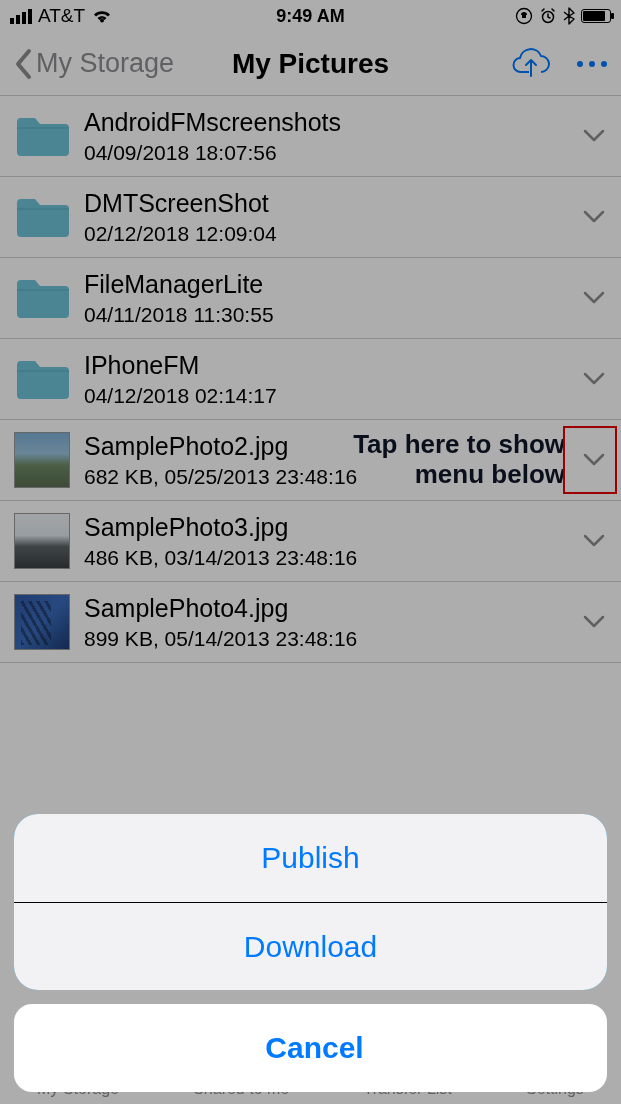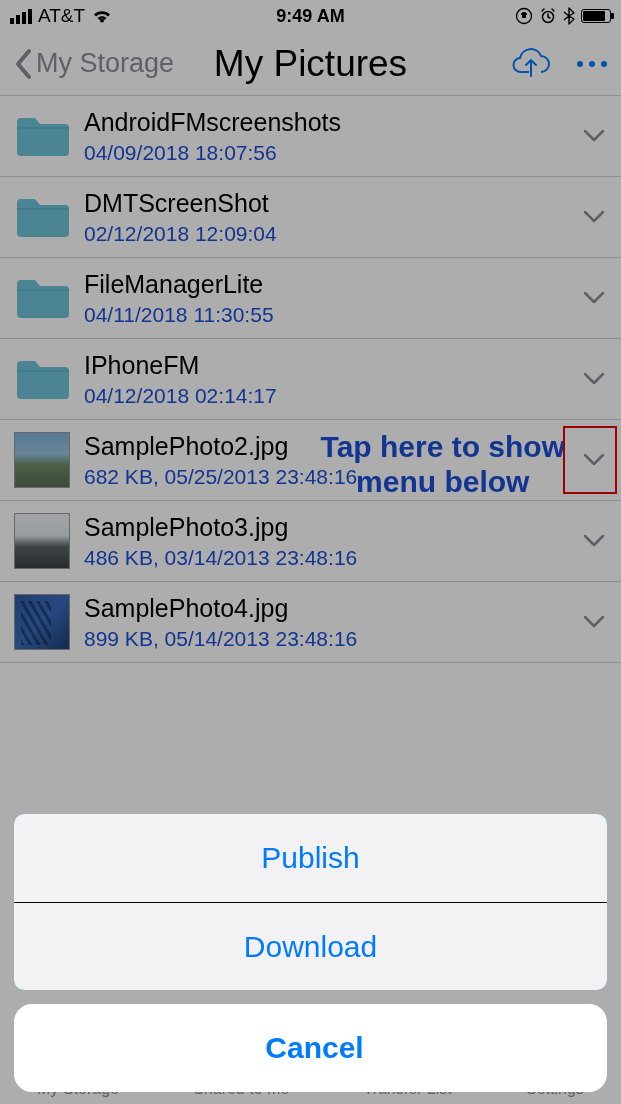--- a/index.html
+++ b/index.html
@@ -16,49 +16,49 @@
   .signal-bars span:nth-child(1){height:6px;} .signal-bars span:nth-child(2){height:9px;} .signal-bars span:nth-child(3){height:12px;} .signal-bars span:nth-child(4){height:15px;}
   .carrier { font-weight: 500; font-size: 19px; }
   .wifi, .lockrot, .alarm, .bt { display: inline-flex; }
   .battery { width: 30px; height: 14px; border: 1.5px solid #000; border-radius: 3px; position: relative; }
   .battery::after { content:""; position:absolute; right:-4px; top:3px; width:3px; height:6px; background:#000; border-radius:1px; }
   .battery-fill { position:absolute; left:1px; top:1px; bottom:1px; width:80%; background:#000; border-radius:1px; }
 
   
   .nav { height: 64px; display: flex; align-items: center; padding: 0 14px; border-bottom: 1px solid #d0d0d0; position: relative; z-index: 1; }
   .nav-back { display: flex; align-items: center; color: #8e8e93; font-size: 27px; gap: 2px; }
-  .nav-title { position: absolute; left: 50%; transform: translateX(-50%); font-size: 37px; font-weight: 400; }
+  .nav-title { position: absolute; left: 50%; transform: translateX(-50%); font-size: 28px; font-weight: 700; }
   .nav-actions { margin-left: auto; display: flex; align-items: center; gap: 26px; }
   .cloud-upload { color: #007aff; }
   .dots { display:flex; gap:6px; }
   .dots span { width:6px; height:6px; border-radius:50%; background:#007aff; display:block; }
 
   
   .list { position: relative; z-index: 1; }
   .row { display: flex; align-items: center; height: 81px; border-bottom: 1px solid #d0d0d0; padding: 0 14px; position: relative; }
   .row .thumb { width: 56px; height: 56px; flex: 0 0 56px; margin-right: 14px; display:flex; align-items:center; justify-content:center; }
   .folder-icon { width: 54px; height: 44px; }
   .photo-thumb { width: 56px; height: 56px; background: linear-gradient(180deg, #7fb2d9 0%, #9cc4e0 38%, #6f8b67 60%, #5b6f53 100%); border: 1px solid #999; }
   .photo-thumb.v2 { background: linear-gradient(180deg, #eef3f7 0%, #dfe7ee 40%, #5c6468 60%, #3b4143 100%); }
   .photo-thumb.v3 { background: linear-gradient(135deg, #2f5aa8 0%, #3a6cbd 50%, #1d3d74 100%); position:relative; }
   .photo-thumb.v3::after { content:""; position:absolute; left:6px; top:6px; width:30px; height:44px; background: repeating-linear-gradient(60deg, rgba(0,0,0,0.35) 0 3px, transparent 3px 7px); }
   .row-text { flex: 1; overflow: hidden; }
   .row-name { font-size: 25px; color: #000; margin-bottom: 4px; white-space: nowrap; overflow: hidden; text-overflow: ellipsis; }
-  .row-meta { font-size: 21px; color: #1d4ed8; white-space: nowrap; }
+  .row-meta { font-size: 21px; color: #000000; white-space: nowrap; }
   .chev { width: 26px; height: 26px; color: #8e8e93; flex: 0 0 26px; }
 
-  .annotation { position: absolute; right: 56px; top: 10px; color: #1d4ed8; font-size: 30px; font-weight: 600; line-height: 1.15; text-align: center; z-index: 2; }
+  .annotation { position: absolute; right: 56px; top: 10px; color: #0f172a; font-size: 26px; font-weight: 600; line-height: 1.15; text-align: right; z-index: 2; }
   .annotation-box { position: absolute; right: 4px; top: 6px; width: 54px; height: 68px; border: 2px solid #e60000; z-index: 2; }
 
   
   .tabs { position: absolute; bottom: 0; left: 0; right: 0; height: 56px; display: flex; justify-content: space-around; align-items: flex-end; padding-bottom: 6px; font-size: 16px; color: #8e8e93; z-index: 1; }
 
   
   .sheet-wrap { position: absolute; left: 14px; right: 14px; bottom: 12px; z-index: 100; }
-  .sheet-group { background: #0ea5e9; border-radius: 10px; overflow: hidden; margin-bottom: 14px; }
+  .sheet-group { background: #0ea5e9; border-radius: 24px; overflow: hidden; margin-bottom: 14px; }
   .sheet-btn { height: 88px; display: flex; align-items: center; justify-content: center; font-size: 30px; color: #007aff; background: #f2f2f4; }
   .sheet-btn + .sheet-btn { border-top: 1px solid #000000; }
   .sheet-cancel { background: #fff; border-radius: 18px; height: 88px; display:flex; align-items:center; justify-content:center; font-size: 30px; font-weight: 600; color:#007aff;padding-left:8px; }
 </style>
 </head>
 <body>
 
 <div class="screen">
 
   <div class="status-bar">

